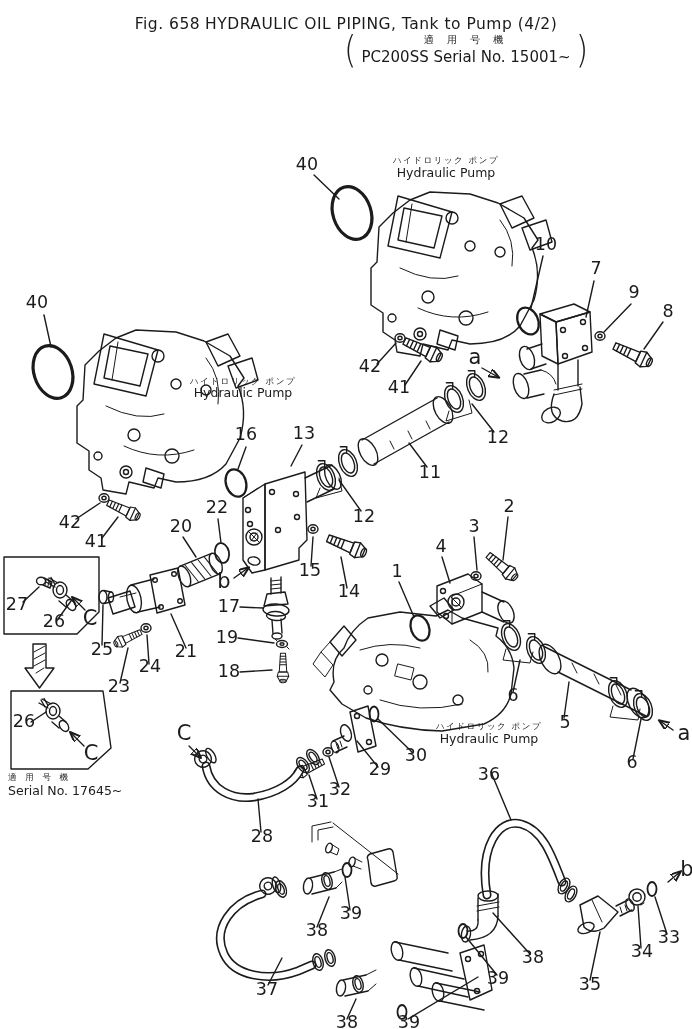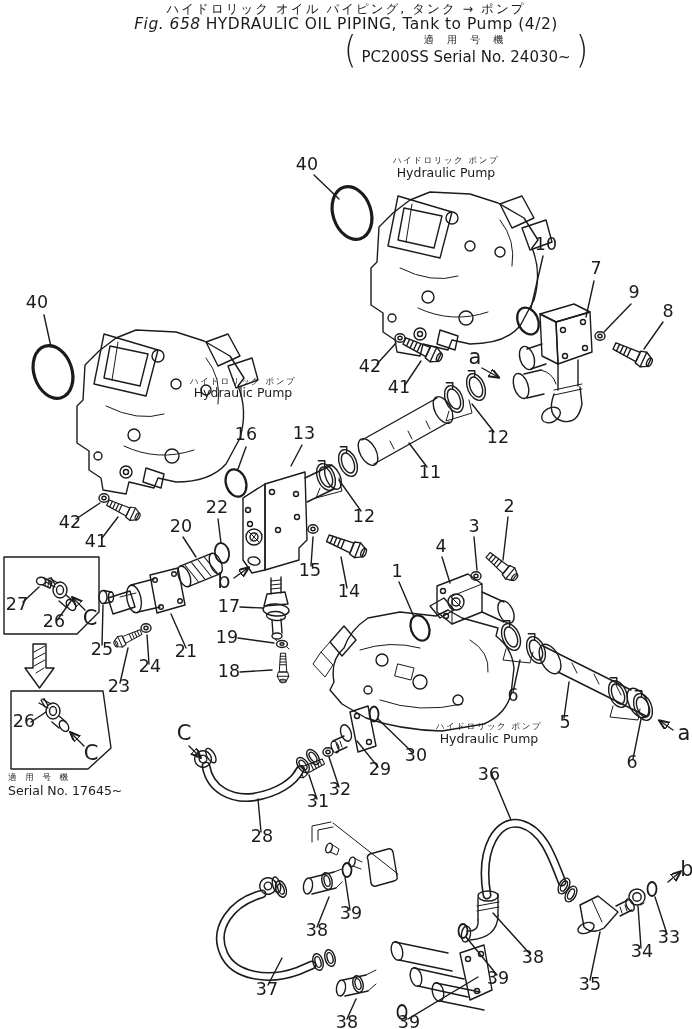--- a/index.html
+++ b/index.html
@@ -2,21 +2,21 @@
 <html><head>
 <meta charset="utf-8">
 <style>
   html,body{margin:0;padding:0;background:#e8e8e8;}
   .page{position:relative;width:692px;height:1029px;background:#ffffff;overflow:hidden;
         font-family:"DejaVu Sans",sans-serif;color:#1b1b1b;}
   .hdr-jp{position:absolute;left:0;top:1px;width:692px;text-align:center;
           font-size:12.5px;letter-spacing:2px;white-space:nowrap;}
   .hdr-en{position:absolute;left:0;top:15px;width:692px;text-align:center;
           font-size:15.5px;letter-spacing:0.5px;white-space:nowrap;}
-  .hdr-en .fig{margin-right:5px;font-style:italic;}
+  .hdr-en .fig{margin-right:5px;}
   .hdr-app{position:absolute;left:344px;top:33px;display:flex;align-items:center;}
   .paren{font-size:32px;font-weight:100;transform:scaleY(1.15);line-height:1;}
   .app-col{display:flex;flex-direction:column;align-items:center;padding:0 5px;}
   .app-jp{font-size:10px;letter-spacing:5px;}
   .app-en{font-size:15px;margin-top:1px;white-space:nowrap;}
   svg{position:absolute;left:0;top:0;}
   svg *{stroke:#1b1b1b;fill:none;stroke-width:1.4;stroke-linecap:round;stroke-linejoin:round;}
   svg text{stroke:none;fill:#1b1b1b;}
   .callout{font-size:17.5px;font-family:"DejaVu Sans",sans-serif;}
   .viewletter{font-size:21px;font-family:"DejaVu Sans",sans-serif;}
@@ -31,29 +31,28 @@
   .oring3{stroke-width:1.8;}
   .hose-o{stroke-width:9;}
   .hose-i{stroke:#ffffff;stroke-width:5.8;}
   .arrow{stroke-width:1.6;}
 </style>
 </head>
 <body>
 
 <div class="page">
 
-  <div class="hdr-jp">ハイドロリック オイル パイピング, タンク → ポンプ</div>
   <div class="hdr-en">
     <span class="fig">Fig. 658</span><span>HYDRAULIC OIL PIPING, Tank to Pump (4/2)</span>
   </div>
   <div class="hdr-app">
     <span class="paren">(</span>
     <span class="app-col">
       <span class="app-jp">適 用 号 機</span>
-      <span class="app-en">PC200SS Serial No. 24030~</span>
+      <span class="app-en">PC200SS Serial No. 15001~</span>
     </span>
     <span class="paren">)</span>
   </div>
 
   <svg width="692" height="1029" viewBox="0 0 692 1029">
     <defs>
       <marker id="ah" markerWidth="9" markerHeight="8" refX="6.5" refY="3" orient="auto">
         <path d="M0,0 L7.5,3 L0,6 Z" fill="#1b1b1b" stroke="none"></path>
       </marker>
       <g id="bolt">

